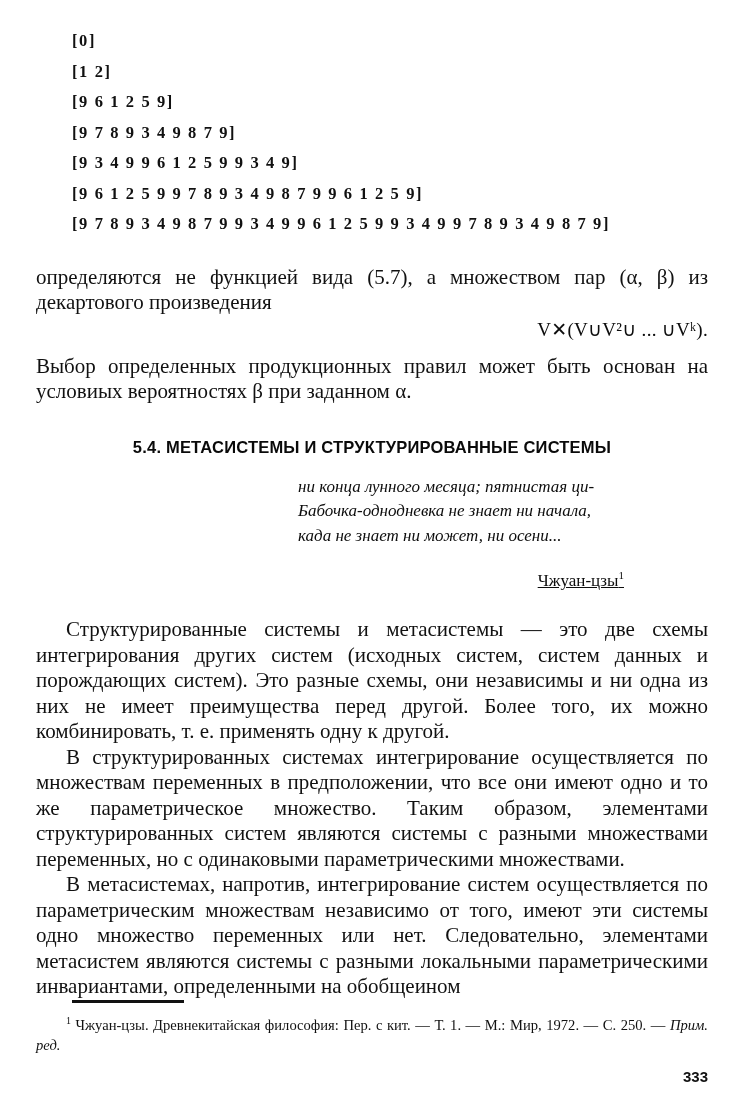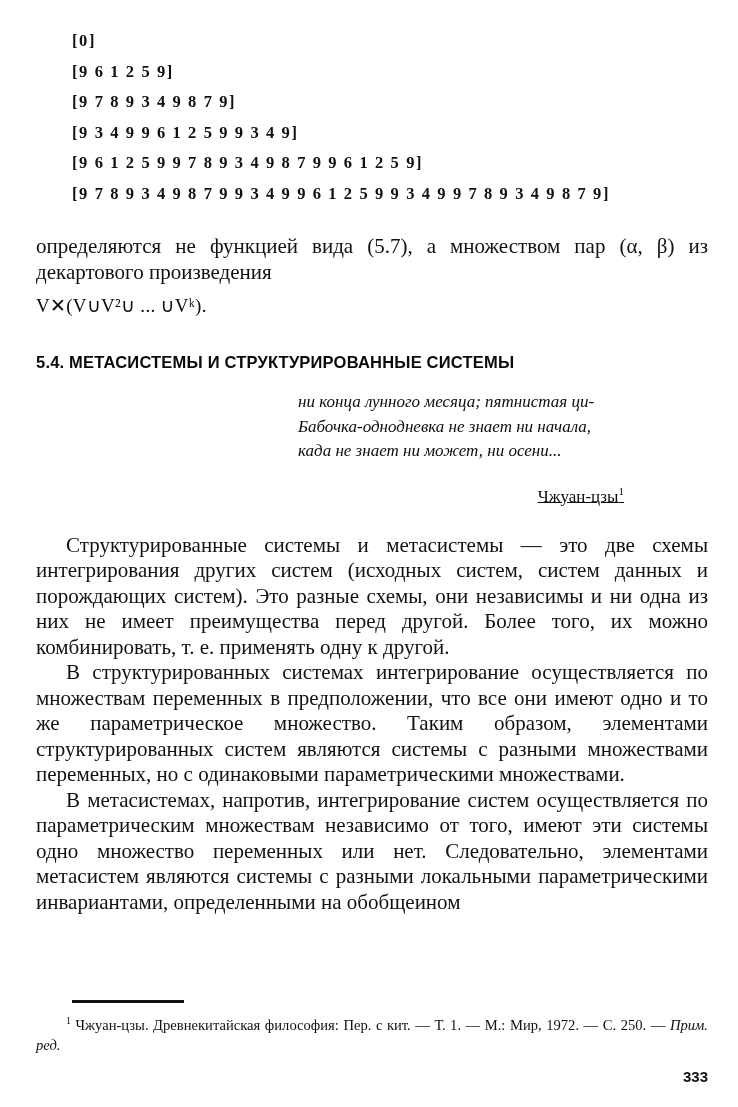--- a/index.html
+++ b/index.html
@@ -52,33 +52,34 @@
     text-align: justify;
     margin: 0;
     color: #111;
   }
   .para.indent {
     text-indent: 30px;
   }
   .block-gap-1 { margin-top: 25px; }
 
   .formula {
-    text-align: left;
+    text-align: right;
     font-size: 19px;
     line-height: 28px;
-    margin: 7px 0 10px 0;
+    margin: 0 0 10px 0;
     letter-spacing: 0.3px;
   }
 
   
   .section-head {
     font-family: "Liberation Sans", sans-serif;
     font-weight: bold;
     font-size: 16.5px;
     letter-spacing: 0.2px;
+    text-align: center;
     margin: 33px 0 18px 0;
     color: #0a0a0a;
   }
 
   
   .epigraph {
     width: 330px;
     margin-left: 262px;
     font-style: italic;
     font-size: 17px;
@@ -138,31 +139,33 @@
   }
 </style>
 </head>
 <body>
 
 <div class="page">
   <div class="content">
 
     <div class="seq-block">
       <div class="seq-line">[0]</div>
+      <div class="seq-line">[1 2]</div>
       <div class="seq-line">[9 6 1 2 5 9]</div>
       <div class="seq-line">[9 7 8 9 3 4 9 8 7 9]</div>
       <div class="seq-line">[9 3 4 9 9 6 1 2 5 9 9 3 4 9]</div>
       <div class="seq-line">[9 6 1 2 5 9 9 7 8 9 3 4 9 8 7 9 9 6 1 2 5 9]</div>
       <div class="seq-line">[9 7 8 9 3 4 9 8 7 9 9 3 4 9 9 6 1 2 5 9 9 3 4 9 9 7 8 9 3 4 9 8 7 9]</div>
     </div>
 
     <p class="para block-gap-1">определяются не функцией вида (5.7), а множеством пар (α, β) из декартового произведения</p>
 
     <div class="formula">V✕(V∪V²∪ ... ∪Vᵏ).</div>
 
+    <p class="para">Выбор определенных продукционных правил может быть основан на условиых вероятностях β при заданном α.</p>
 
     <h2 class="section-head">5.4. МЕТАСИСТЕМЫ И СТРУКТУРИРОВАННЫЕ СИСТЕМЫ</h2>
 
     <div class="epigraph">
       <div>ни конца лунного месяца; пятнистая ци-</div>
       <div>Бабочка-однодневка не знает ни начала,</div>
       <div>када не знает ни может, ни осени...</div>
       <div class="epigraph-source"><span>Чжуан-цзы</span><sup>1</sup></div>
     </div>
 

